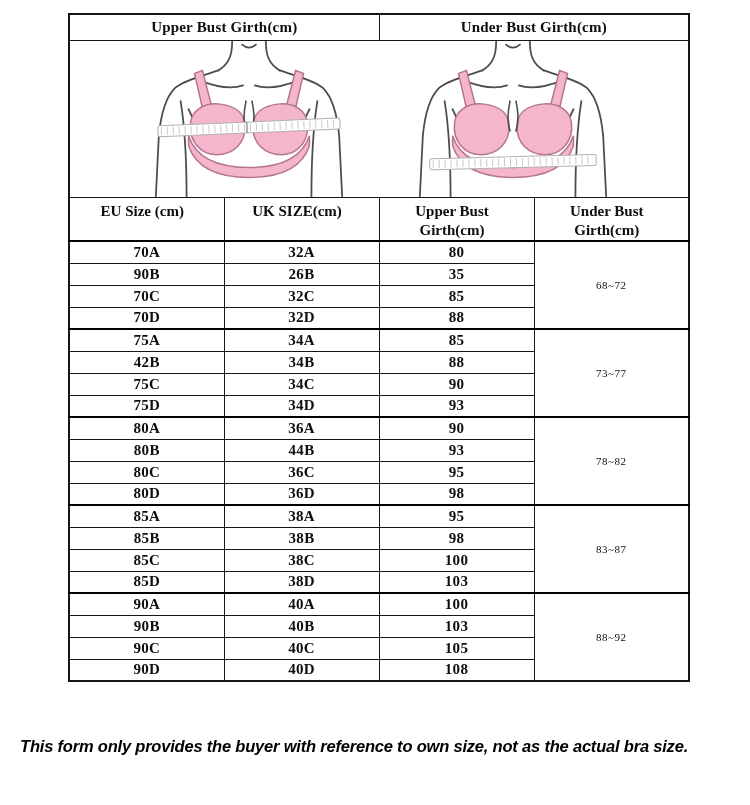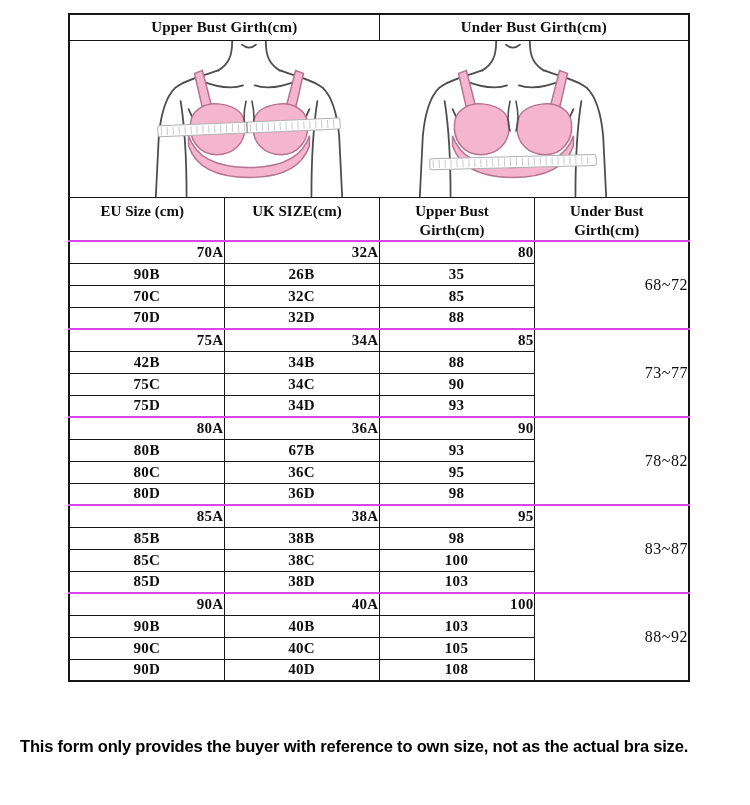--- a/index.html
+++ b/index.html
@@ -26,28 +26,28 @@
   .r-fig td { height:156px; padding:0; background:#fff; }
   .figs { display:flex; height:156px; align-items:flex-start; }
   .fig1 { margin-left:70px; }
   .fig2 { margin-left:46px; }
 
   .r-cols th {
     height:44px; font-size:15px; font-weight:bold;
     vertical-align:top; padding:4px 12px 0 3px; line-height:19px;
   }
   tbody td { height:22px; font-size:15px; font-weight:bold; letter-spacing:.3px; }
-  tbody td.range { font-weight:normal; font-size:16px; letter-spacing:.5px; }
-  tbody tr.group-start td { border-top:2px solid #d946ef;text-align:right; }
+  tbody td.range { font-weight:normal; font-size:11px; letter-spacing:.5px; }
+  tbody tr.group-start td { border-top:2px solid #000000; }
 
   .footer {
     position:absolute; left:20px; top:731px; width:726px;
     font-family:"Liberation Sans", sans-serif;
     font-weight:bold; font-size:16.5px; line-height:31px;
-    letter-spacing:-0.2px; color:#000; white-space:nowrap;
+    letter-spacing:-0.2px; color:#000; white-space:nowrap;font-style:italic;
   }
 </style>
 </head>
 <body>
 
 <div class="page">
 
   <table class="chart">
     <thead>
       <tr class="r-top">
@@ -175,21 +175,21 @@
           <td>93</td>
         </tr>
         <tr class="group-start">
           <td>80A</td>
           <td>36A</td>
           <td>90</td>
           <td rowspan="4" class="range">78~82</td>
         </tr>
         <tr>
           <td>80B</td>
-          <td>67B</td>
+          <td>44B</td>
           <td>93</td>
         </tr>
         <tr>
           <td>80C</td>
           <td>36C</td>
           <td>95</td>
         </tr>
         <tr>
           <td>80D</td>
           <td>36D</td>

